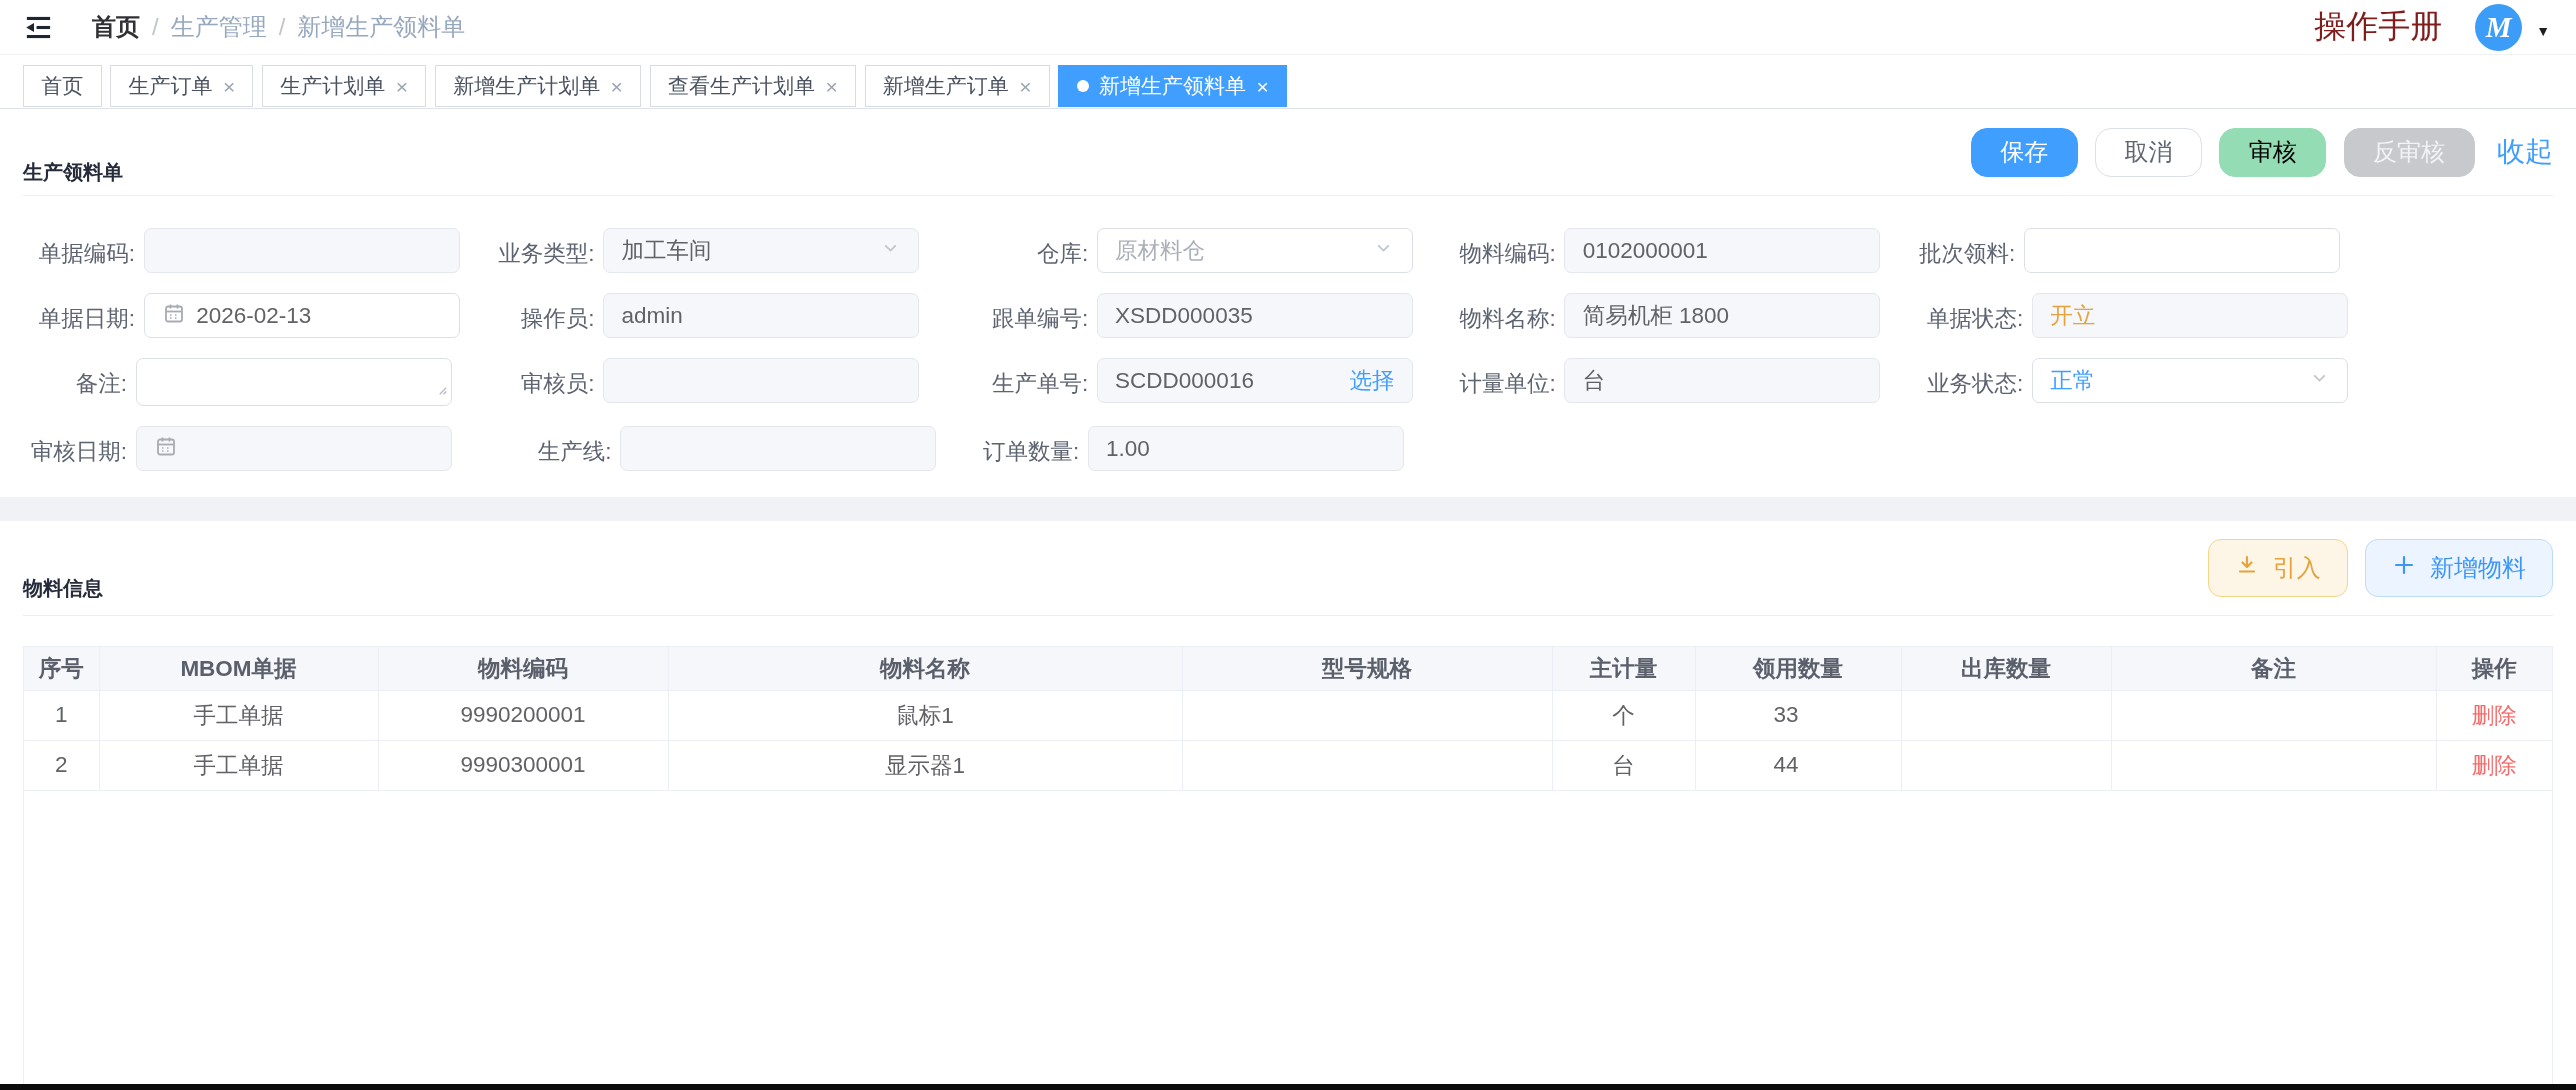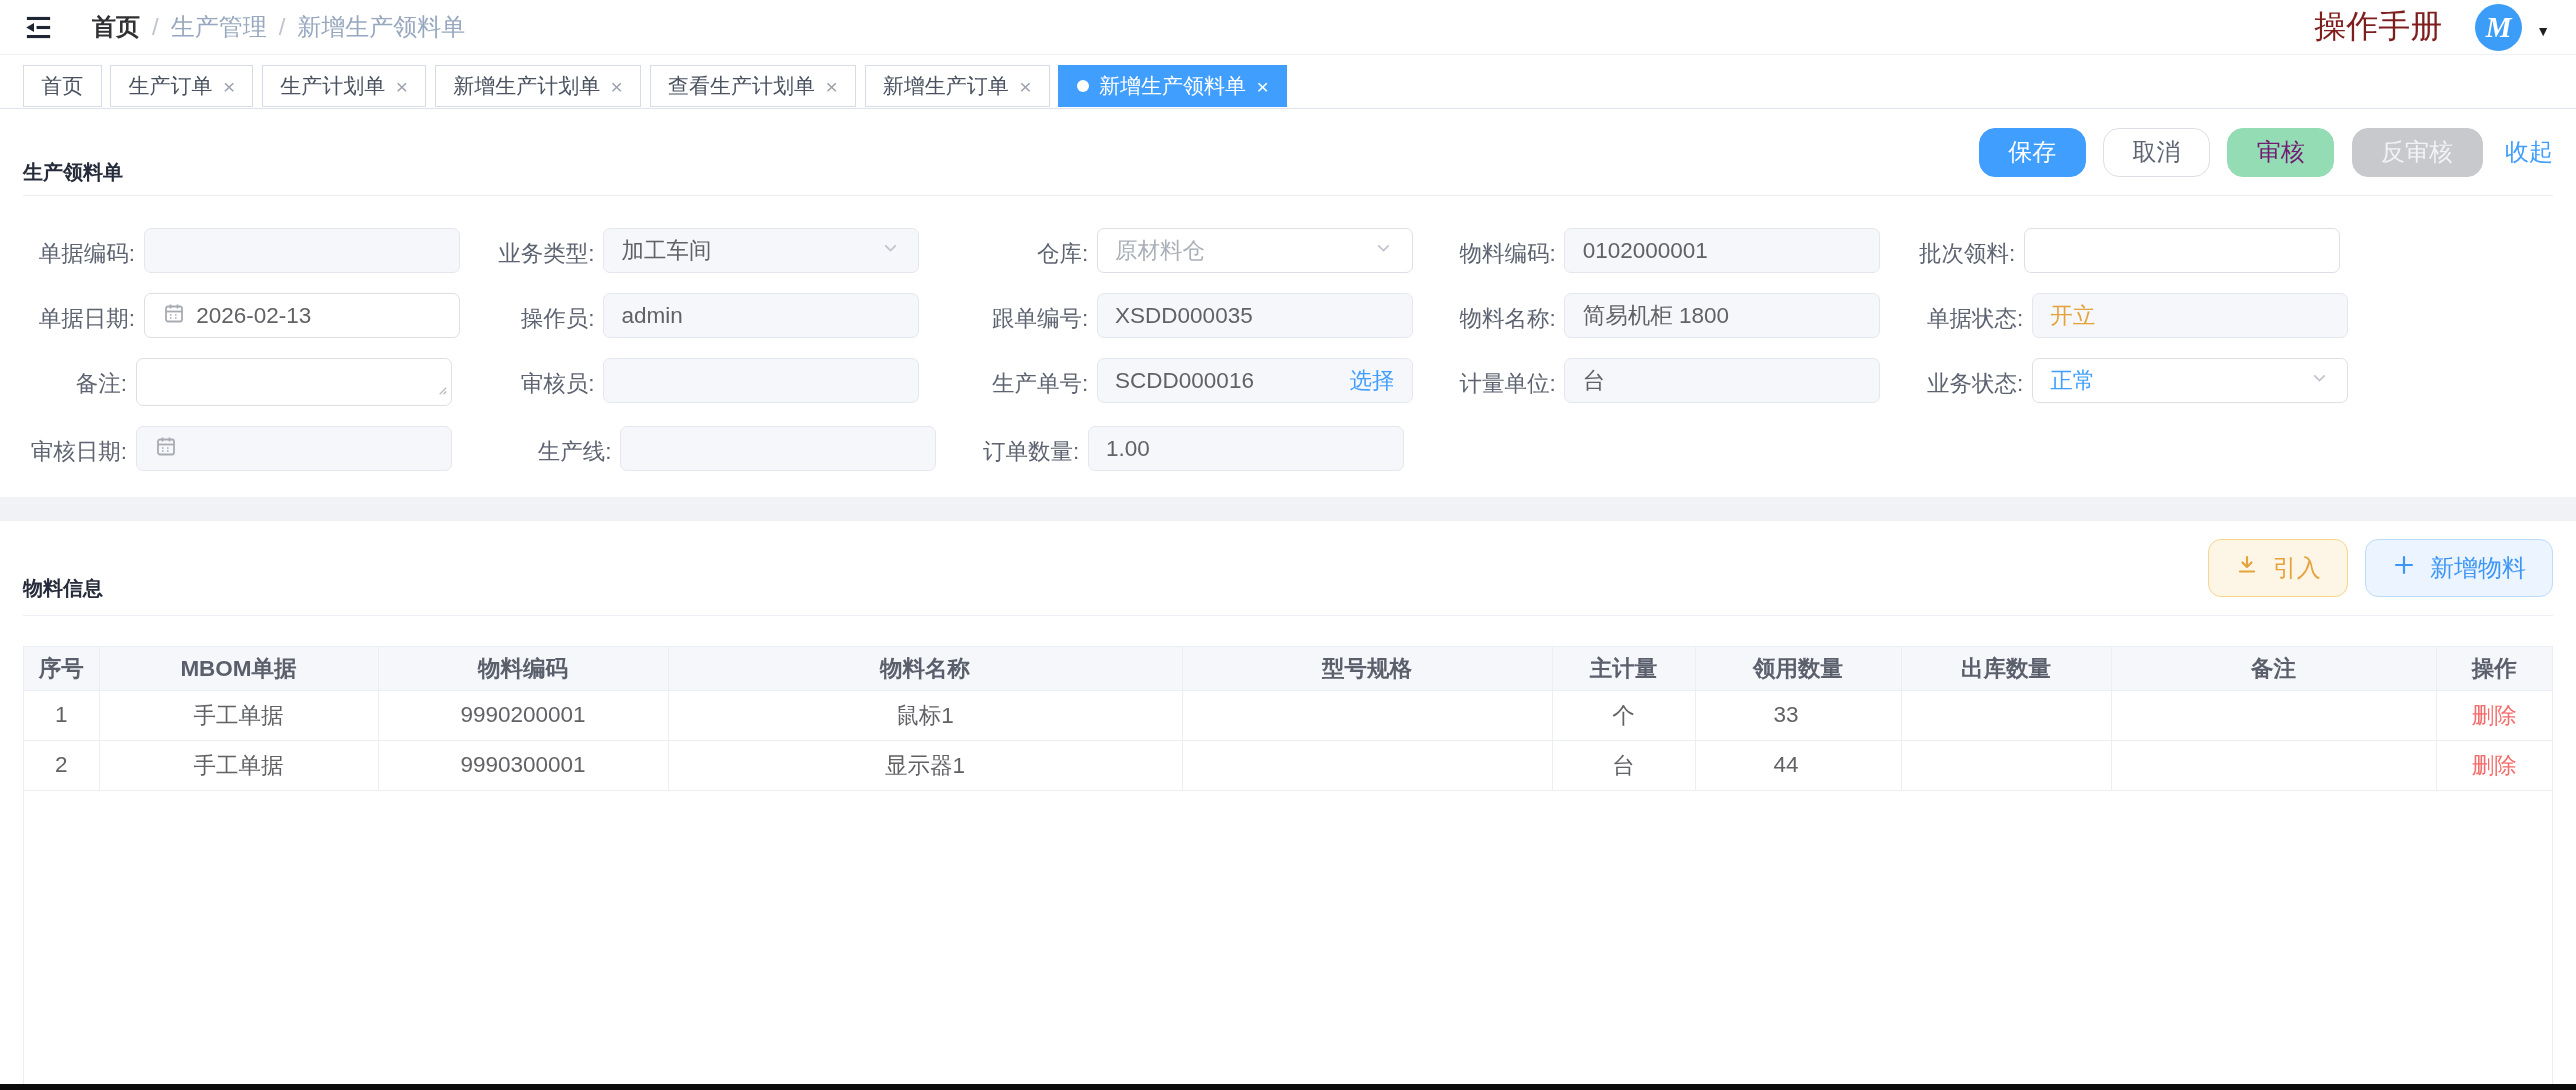--- a/index.html
+++ b/index.html
@@ -34,23 +34,23 @@
   .card-head { display:flex; align-items:center; justify-content:space-between; border-bottom:0.9px solid #ebeef5; }
   .card1 .card-head { height:87px; }
   .card2 { height:565px; }
   .card2 .card-head { height:95px; }
   .card-title { font-size:20px; font-weight:700; color:#252b3a;margin-top:40px; }
 
   .head-actions { display:flex; align-items:center; gap:17.3px; }
   .btn { height:49px; padding:0 28.5px; border-radius:16px; font-size:24px; display:flex; align-items:center; justify-content:center; cursor:pointer; border:0.9px solid transparent; white-space:nowrap; }
   .btn-save { background:#409eff; border-color:#409eff; color:#fff; }
   .btn-cancel { background:#fff; border-color:#dcdfe6; color:#5f6672; }
-  .btn-audit { background:#94dcb3; border-color:#94dcb3; color:#701a75; cursor:not-allowed; }
+  .btn-audit { background:#94dcb3; border-color:#94dcb3; color:#000000; cursor:not-allowed; }
   .btn-unaudit { background:#c8c9cc; border-color:#c8c9cc; color:#f2f3f5; cursor:not-allowed; }
-  .link { color:#409eff; font-size:24px; cursor:pointer; }
+  .link { color:#409eff; font-size:28px; cursor:pointer; }
   .collapse-link { margin-left:5.2px; }
 
   
   .form-grid { display:grid; grid-template-columns:repeat(5,max-content); column-gap:31px; row-gap:20px; padding:32px 0 26px 0; }
   .f-cell { display:flex; align-items:flex-start; }
   .f-label { font-size:22.5px; color:#5d6370; text-align:right; margin-right:8.6px; white-space:nowrap; padding-top:9.5px; }
   .lw1{width:112px;} .lw2{width:104px;} .lw3{width:121px;} .lw4{width:112px;} .lw5{width:104px;}
   .f-control { position:relative; width:316px; height:45px; border:0.9px solid #dcdfe6; border-radius:7px; background:#fff; display:flex; align-items:center; padding:0 17.3px; font-size:22.5px; color:#606266; }
   .f-control.disabled { background:#f5f7fa; border-color:#e4e7ed; }
   .f-control .f-value { flex:1; overflow:hidden; white-space:nowrap; }

